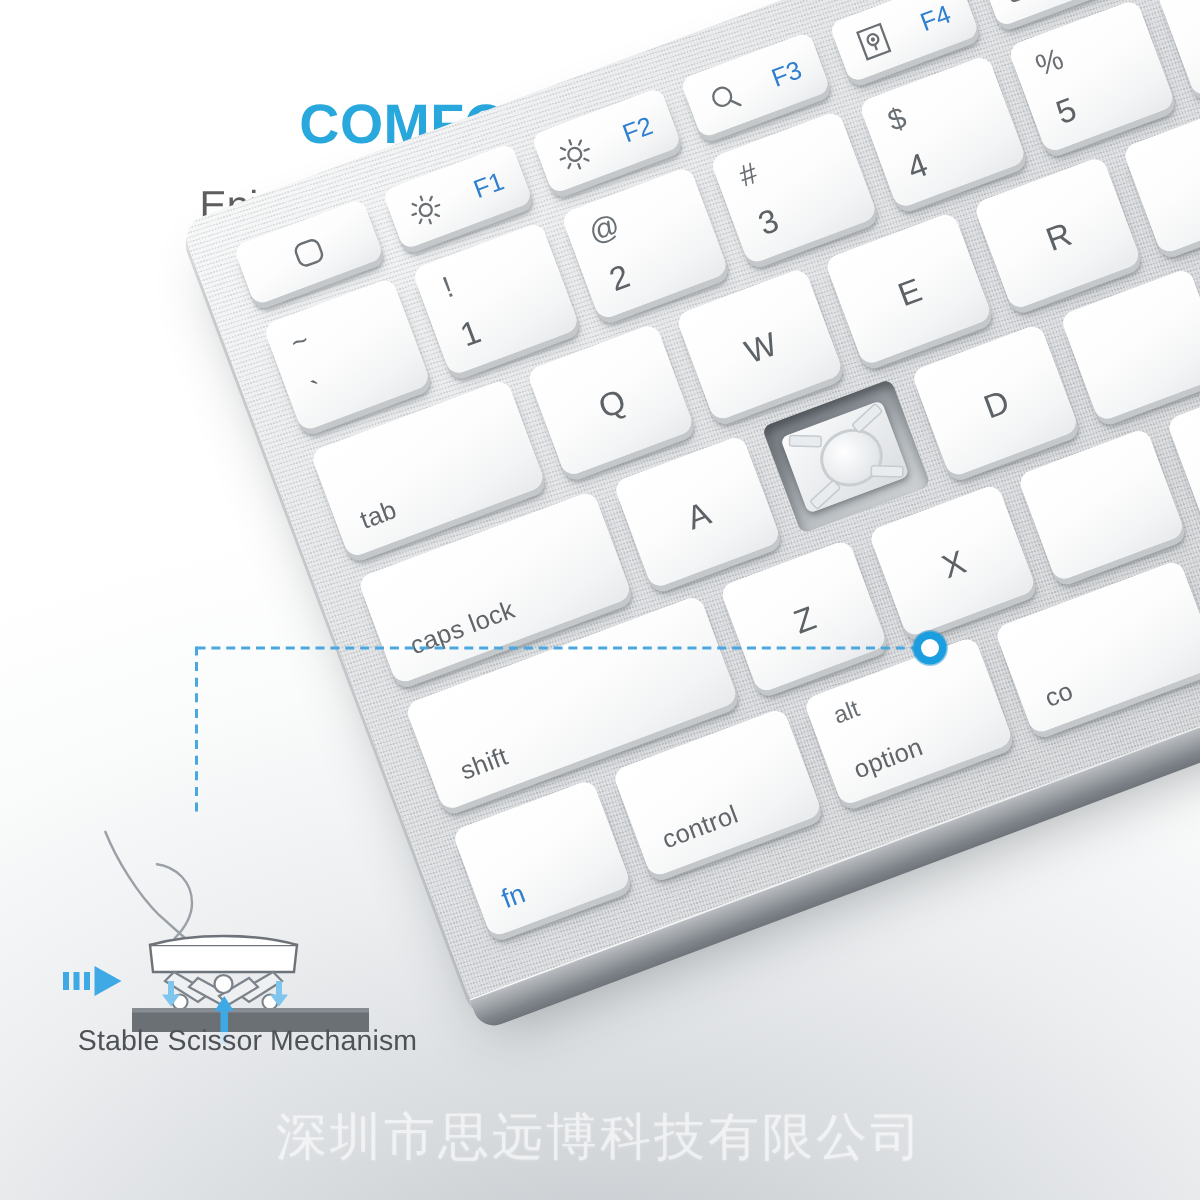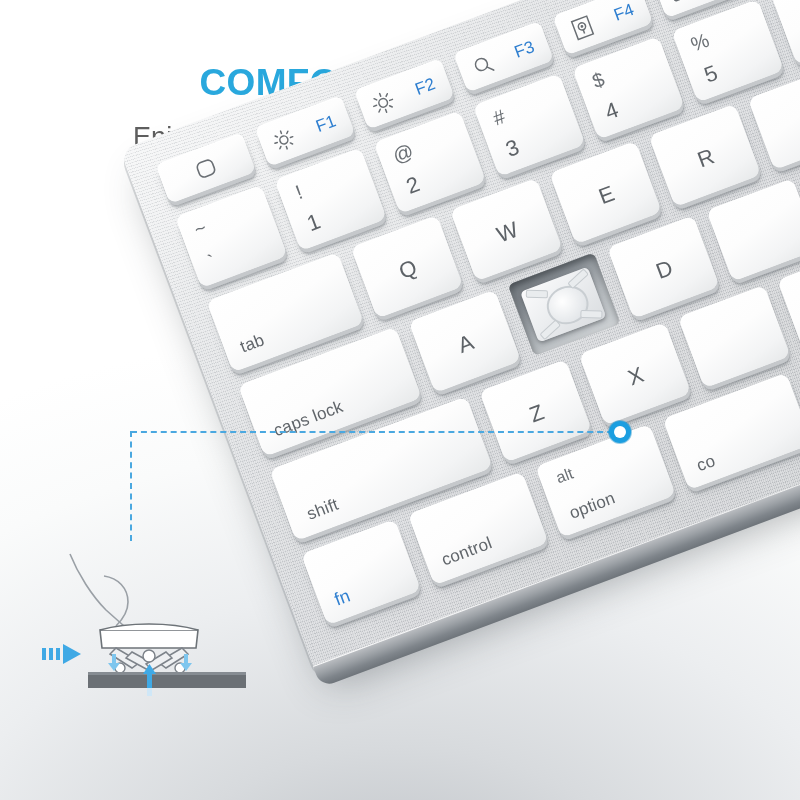--- a/index.html
+++ b/index.html
@@ -411,15 +411,17 @@
       </g>
       <g fill="#3fa9e5">
         <rect x="111" y="126" width="5" height="14"></rect>
         <path d="M107 126 L 120 126 L 113.5 116 Z"></path>
       </g>
       <g fill="#cfe7f7">
         <rect x="111" y="140" width="5" height="8"></rect>
       </g>
     </svg>
   </div>
-
+  <div class="diagram-caption">Stable Scissor Mechanism</div>
+
+  <div class="watermark">深圳市思远博科技有限公司</div>
 
 </div>
 
 </body></html>

